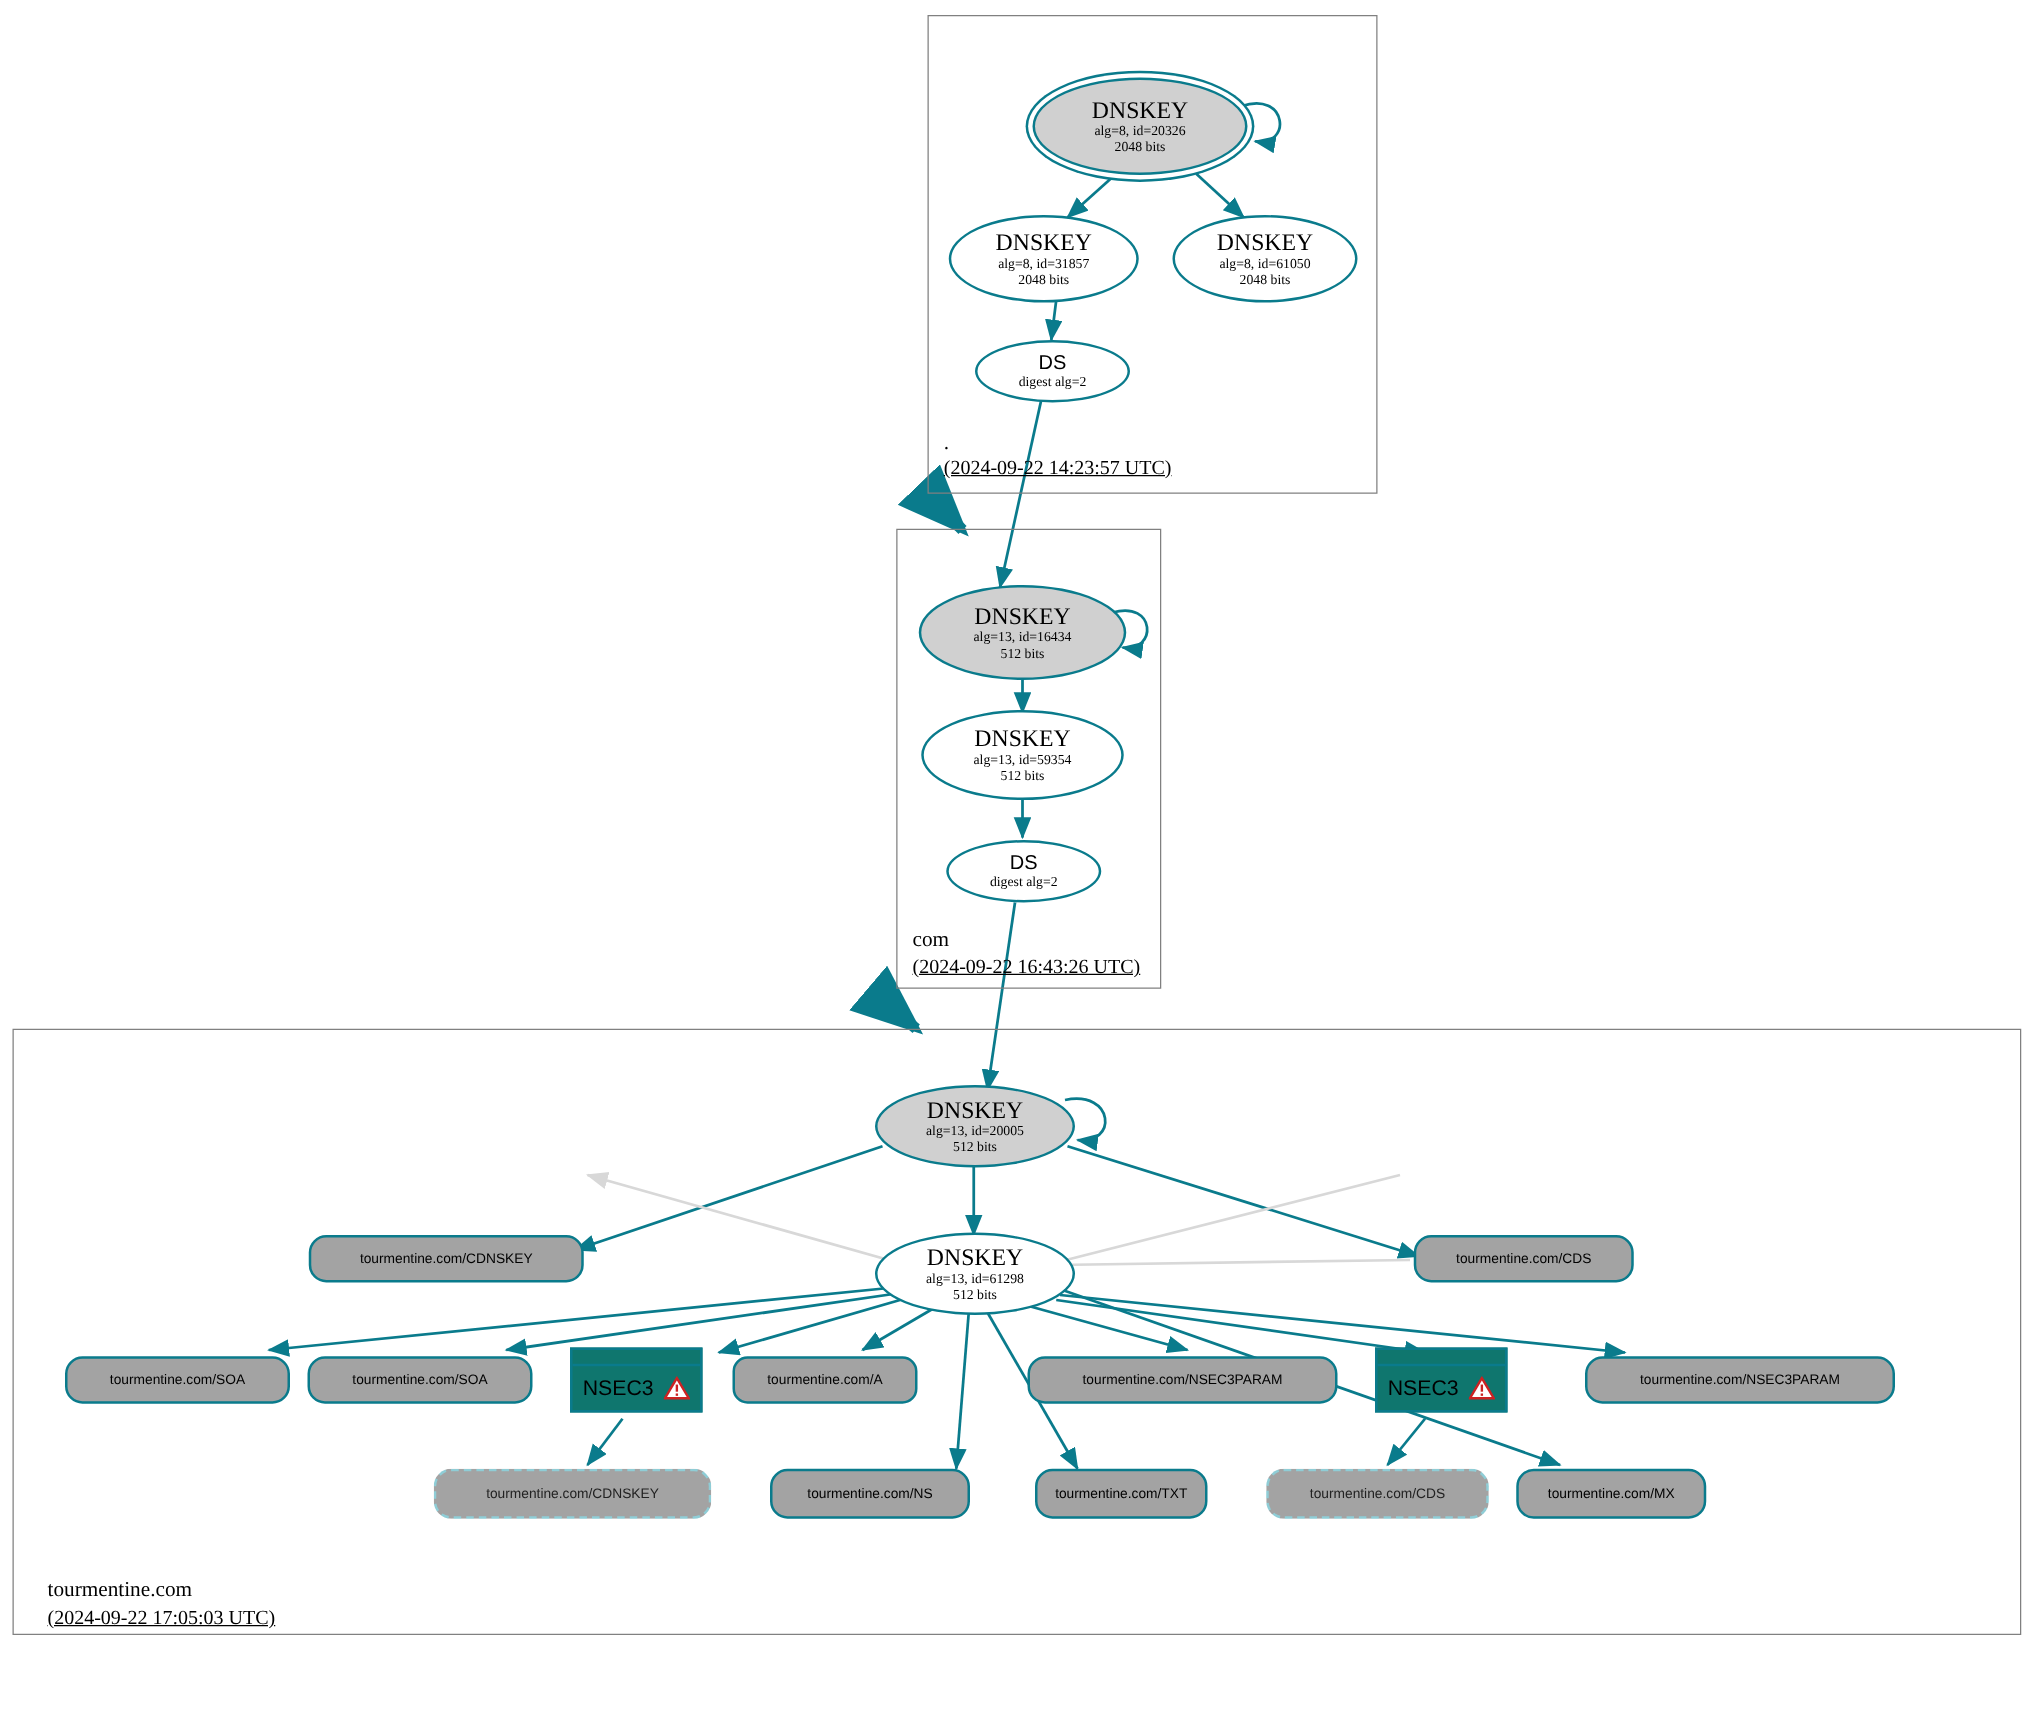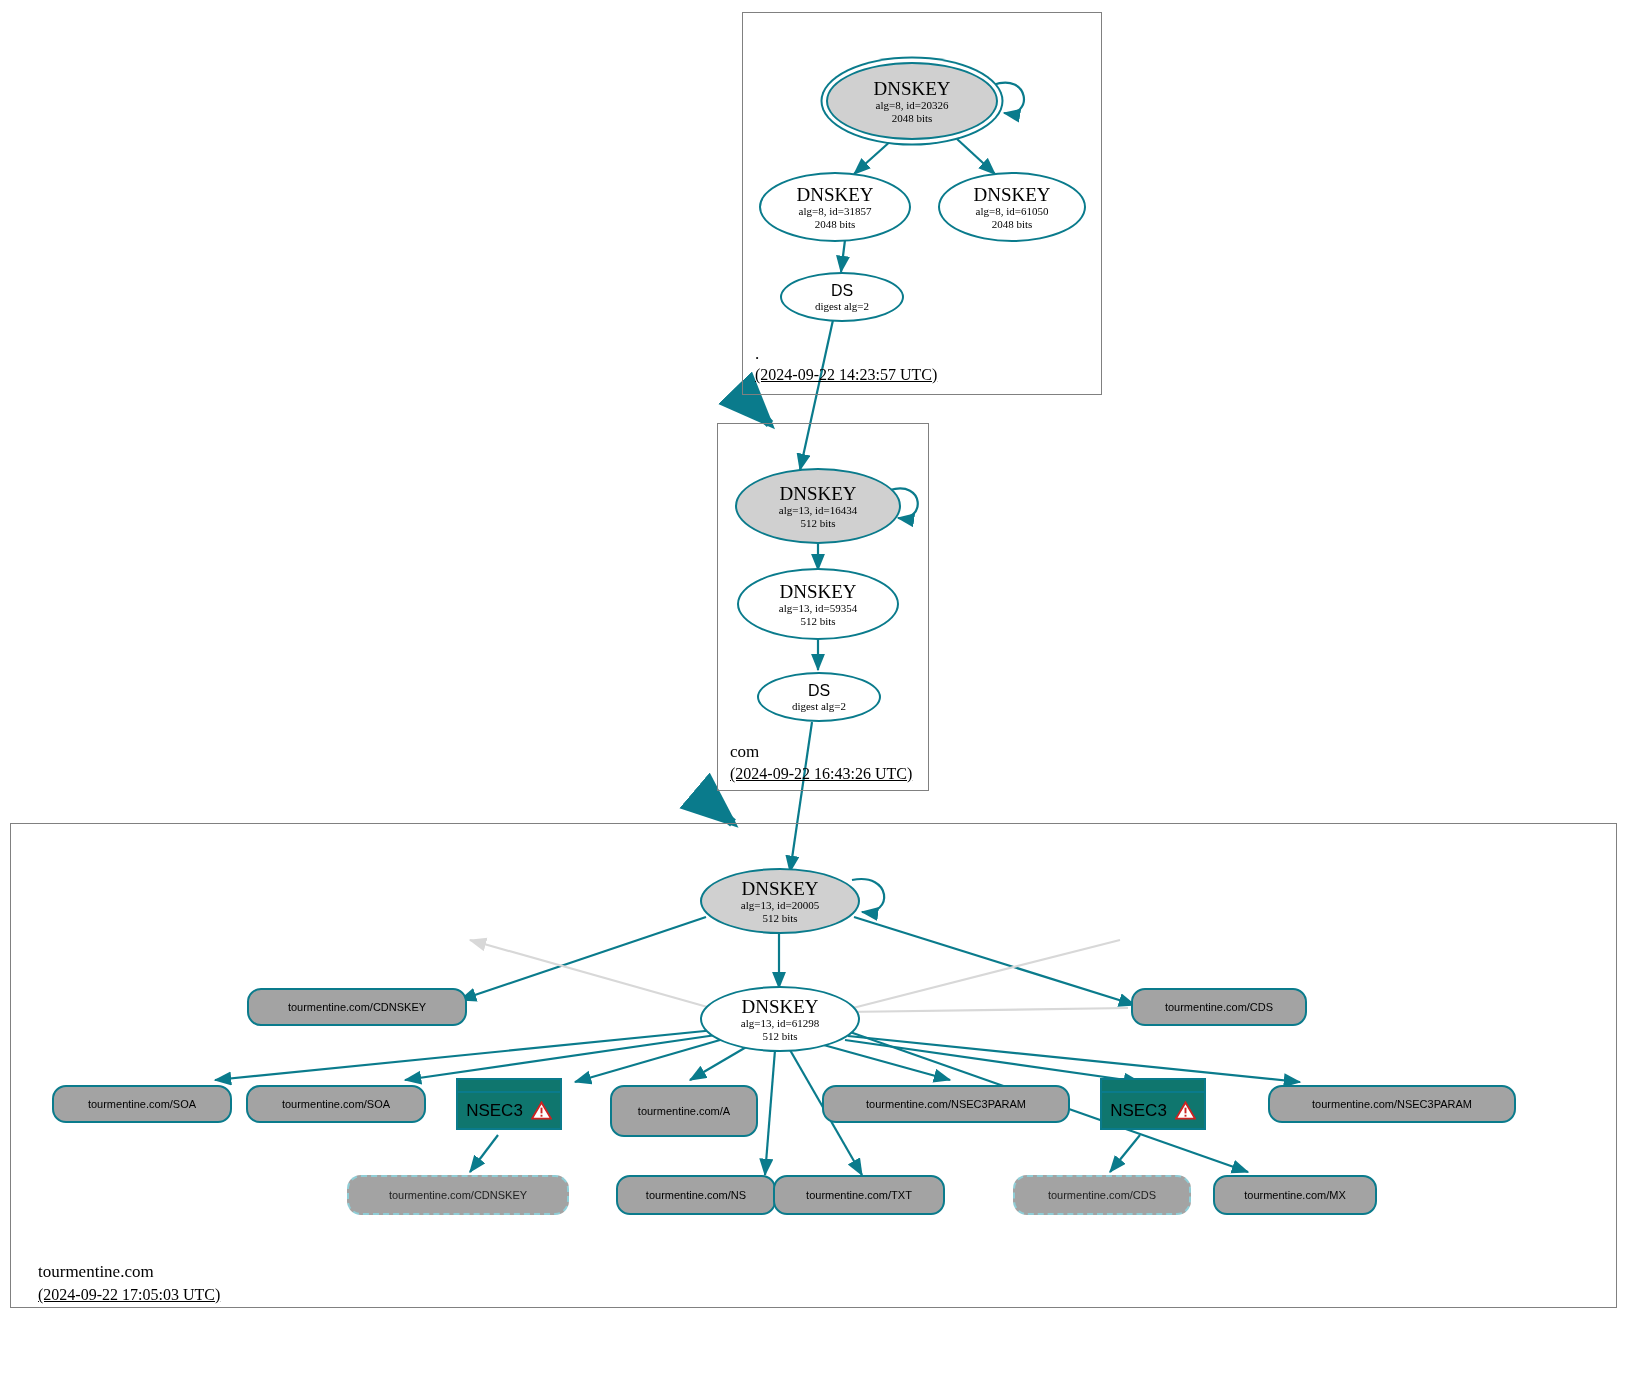--- a/index.html
+++ b/index.html
@@ -280,21 +280,21 @@
   <div class="nsec3-body">
     <span>NSEC3</span>
     <svg class="warn-icon" width="21" height="19" viewBox="0 0 22 20">
       <path d="M11 1.5 L21 18.5 L1 18.5 Z" fill="#ffffff" stroke="#cc2222" stroke-width="2"></path>
       <rect x="10" y="7" width="2" height="6" fill="#cc2222"></rect>
       <rect x="10" y="14.5" width="2" height="2" fill="#cc2222"></rect>
     </svg>
   </div>
 </div>
 
-<div class="rrset" style="left:610px; top:1085px; width:148px; height:52px;">
+<div class="rrset" style="left:586px; top:1085px; width:148px; height:38px;border-radius:12px;">
   <span>tourmentine.com/A</span>
 </div>
 <div class="rrset" style="left:822px; top:1085px; width:248px; height:38px;">
   <span>tourmentine.com/NSEC3PARAM</span>
 </div>
 
 <div class="nsec3" style="left:1100px; top:1078px; width:106px; height:52px;">
   <div class="nsec3-head"></div>
   <div class="nsec3-body">
     <span>NSEC3</span>
@@ -309,21 +309,21 @@
 <div class="rrset" style="left:1268px; top:1085px; width:248px; height:38px;">
   <span>tourmentine.com/NSEC3PARAM</span>
 </div>
 
 <div class="rrset dashed" style="left:347px; top:1175px; width:222px; height:40px;">
   <span>tourmentine.com/CDNSKEY</span>
 </div>
 <div class="rrset" style="left:616px; top:1175px; width:160px; height:40px;">
   <span>tourmentine.com/NS</span>
 </div>
-<div class="rrset" style="left:773px; top:1175px; width:172px; height:40px;">
+<div class="rrset" style="left:828px; top:1175px; width:138px; height:40px;">
   <span>tourmentine.com/TXT</span>
 </div>
 <div class="rrset dashed" style="left:1013px; top:1175px; width:178px; height:40px;">
   <span>tourmentine.com/CDS</span>
 </div>
-<div class="rrset" style="left:1213px; top:1175px; width:164px; height:40px;">
+<div class="rrset" style="left:1213px; top:1175px; width:152px; height:40px;">
   <span>tourmentine.com/MX</span>
 </div>
 
 </body></html>

